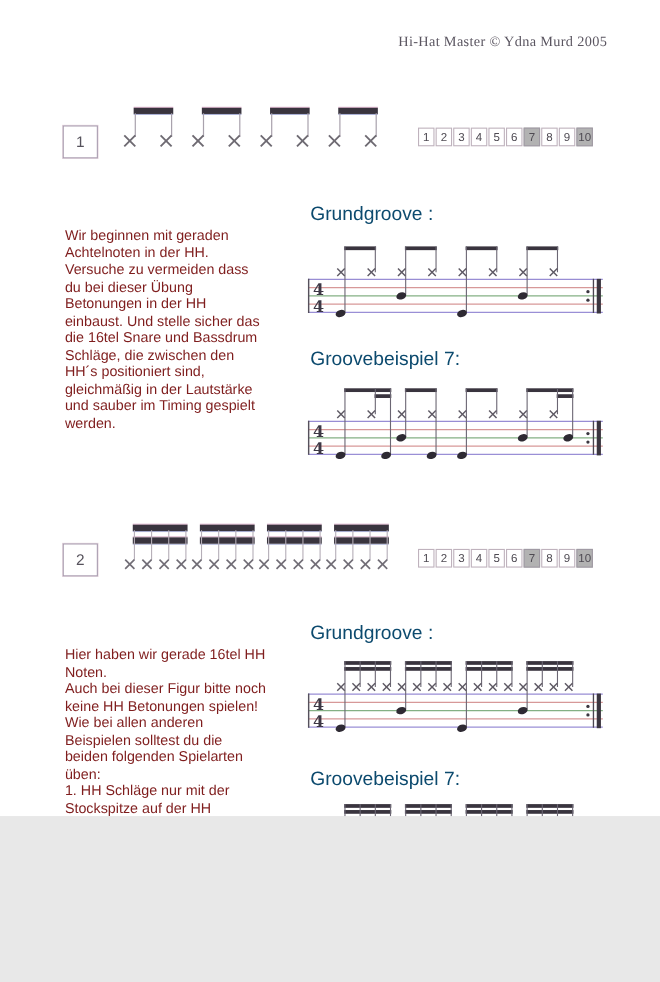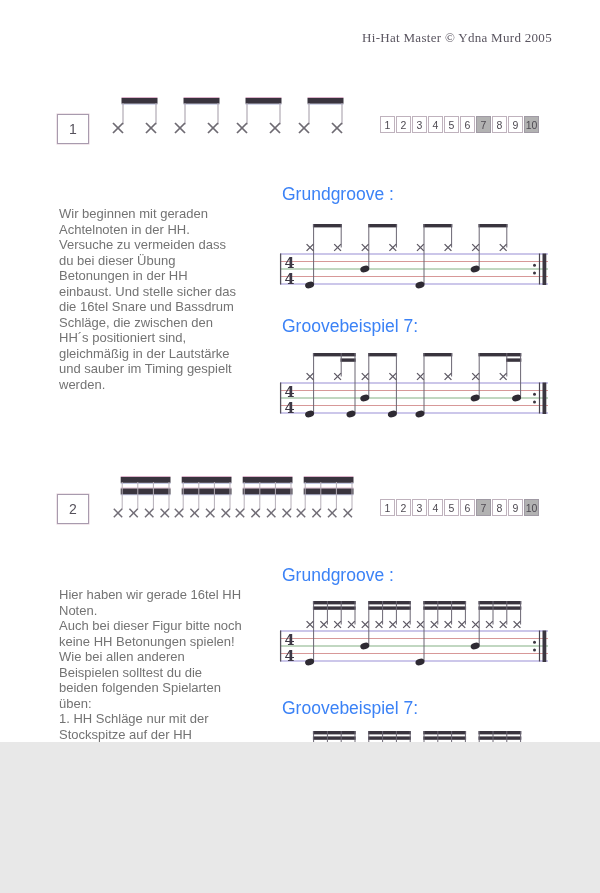--- a/index.html
+++ b/index.html
@@ -9,22 +9,22 @@
   .header-title{font-family:"Liberation Serif",serif;font-size:13px;color:#5a5560;
         letter-spacing:.3px;white-space:nowrap;}
   .ex-box{width:30px;height:28px;border:1px solid #a89bae;box-shadow:0 0 0 .5px #e3cdd8;
         display:flex;align-items:center;justify-content:center;
         font-size:14px;color:#56525c;background:#fff;}
   .count-row{display:flex;gap:1px;}
   .cnt{min-width:12px;height:15px;padding:0 .5px;border:1px solid #bfb2bd;background:#fff;
         display:flex;align-items:center;justify-content:center;
         font-size:10.5px;color:#4e4a52;}
   .cnt.shaded{background:#b2b2b2;border-color:#a09aa4;}
-  .body-text{font-size:13px;line-height:15.5px;color:#737373;white-space:pre-line;}
-  .groove-heading{font-size:17.5px;color:#3b82f6;white-space:nowrap;}
+  .body-text{font-size:13px;line-height:15.5px;color:#7f1d1d;white-space:pre-line;}
+  .groove-heading{font-size:17.5px;color:#0c4a6e;white-space:nowrap;}
   .page-number{font-size:12px;color:#8a8593;}
   .tsig{font:bold 14.5px "DejaVu Serif",serif;fill:#3d3845;}
   svg{display:block;}
 </style>
 </head>
 <body>
 
 <div class="page">
 
   <div class="abs header-title" style="left:362px;top:30px;width:190px;text-align:center;">Hi-Hat Master © Ydna Murd 2005</div>

